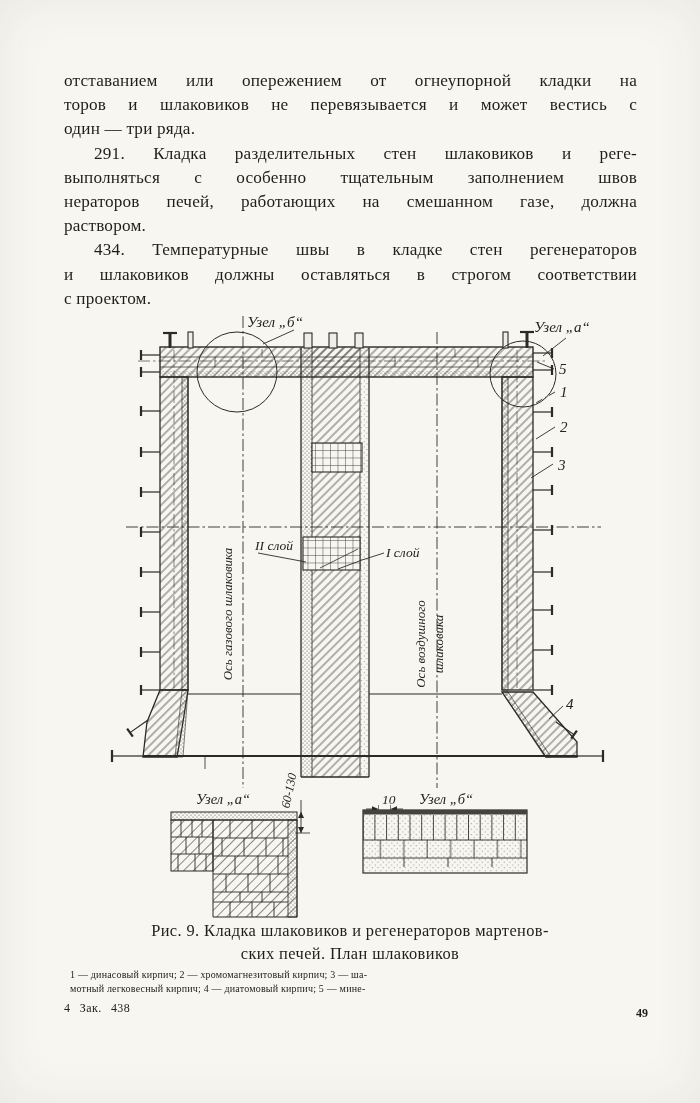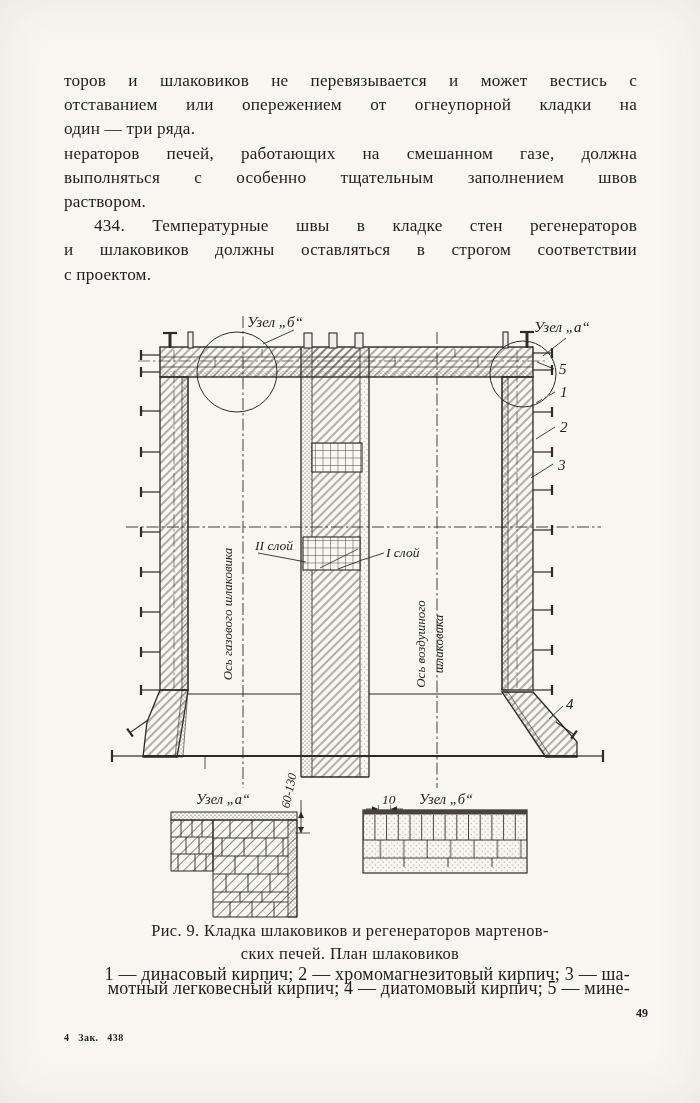--- a/index.html
+++ b/index.html
@@ -8,38 +8,39 @@
         box-shadow:inset 0 0 50px rgba(60,55,45,.07);}
   .bodytext{position:absolute;left:64px;top:69px;width:573px;font-size:17.2px;
             line-height:24.2px;letter-spacing:.2px;}
   .tl{text-align:justify;text-align-last:justify;white-space:normal;}
   .tl.end{text-align-last:left;font-family:Liberation Serif, serif;}
   .tl.ind{text-indent:30px;}
   .fig{position:absolute;left:95px;top:300px;}
   .cap{position:absolute;left:0;width:100%;text-align:center;}
   .cap1{top:921px;font-size:16.4px;letter-spacing:.4px;}
   .cap2{top:944px;font-size:16.4px;letter-spacing:.4px;}
-  .leg{position:absolute;left:70px;top:968px;width:560px;text-align:right;
-       font-size:18px;line-height:13.6px;letter-spacing:.2px;}
-  .footL{position:absolute;left:64px;top:1032px;font-size:10px;font-weight:bold;
+  .leg{position:absolute;left:70px;top:968px;width:560px;text-align:left;
+       font-size:10px;line-height:13.6px;letter-spacing:.2px;}
+  .footL{position:absolute;left:64px;top:1001px;font-size:12px;font-weight:normal;
          letter-spacing:.4px;word-spacing:6px;}
   .footR{position:absolute;right:52px;top:1006px;font-size:12px;font-weight:bold;}
   svg text{font-family:"Liberation Serif",serif;font-style:italic;fill:#242320;}
 </style>
 </head>
 <body>
 
 <div class="page">
 
   <div class="bodytext">
+    <div class="tl">отставанием или опережением от огнеупорной кладки на</div>
     <div class="tl">торов и шлаковиков не перевязывается и может вестись с</div>
-    <div class="tl">отставанием или опережением от огнеупорной кладки на</div>
     <div class="tl end">один — три ряда.</div>
+    <div class="tl ind">291. Кладка разделительных стен шлаковиков и реге-</div>
+    <div class="tl">выполняться с особенно тщательным заполнением швов</div>
     <div class="tl">нераторов печей, работающих на смешанном газе, должна</div>
-    <div class="tl">выполняться с особенно тщательным заполнением швов</div>
     <div class="tl end">раствором.</div>
     <div class="tl ind">434. Температурные швы в кладке стен  регенераторов</div>
     <div class="tl">и шлаковиков должны оставляться в строгом соответствии</div>
     <div class="tl end">с проектом.</div>
   </div>
 
   <svg class="fig" width="520" height="628" viewBox="95 300 520 628">
     <defs>
       <pattern id="hatch" patternUnits="userSpaceOnUse" width="6" height="6" patternTransform="rotate(45)">
         <line x1="3" y1="0" x2="3" y2="6" stroke="#43423e" stroke-width="0.8"></line>

